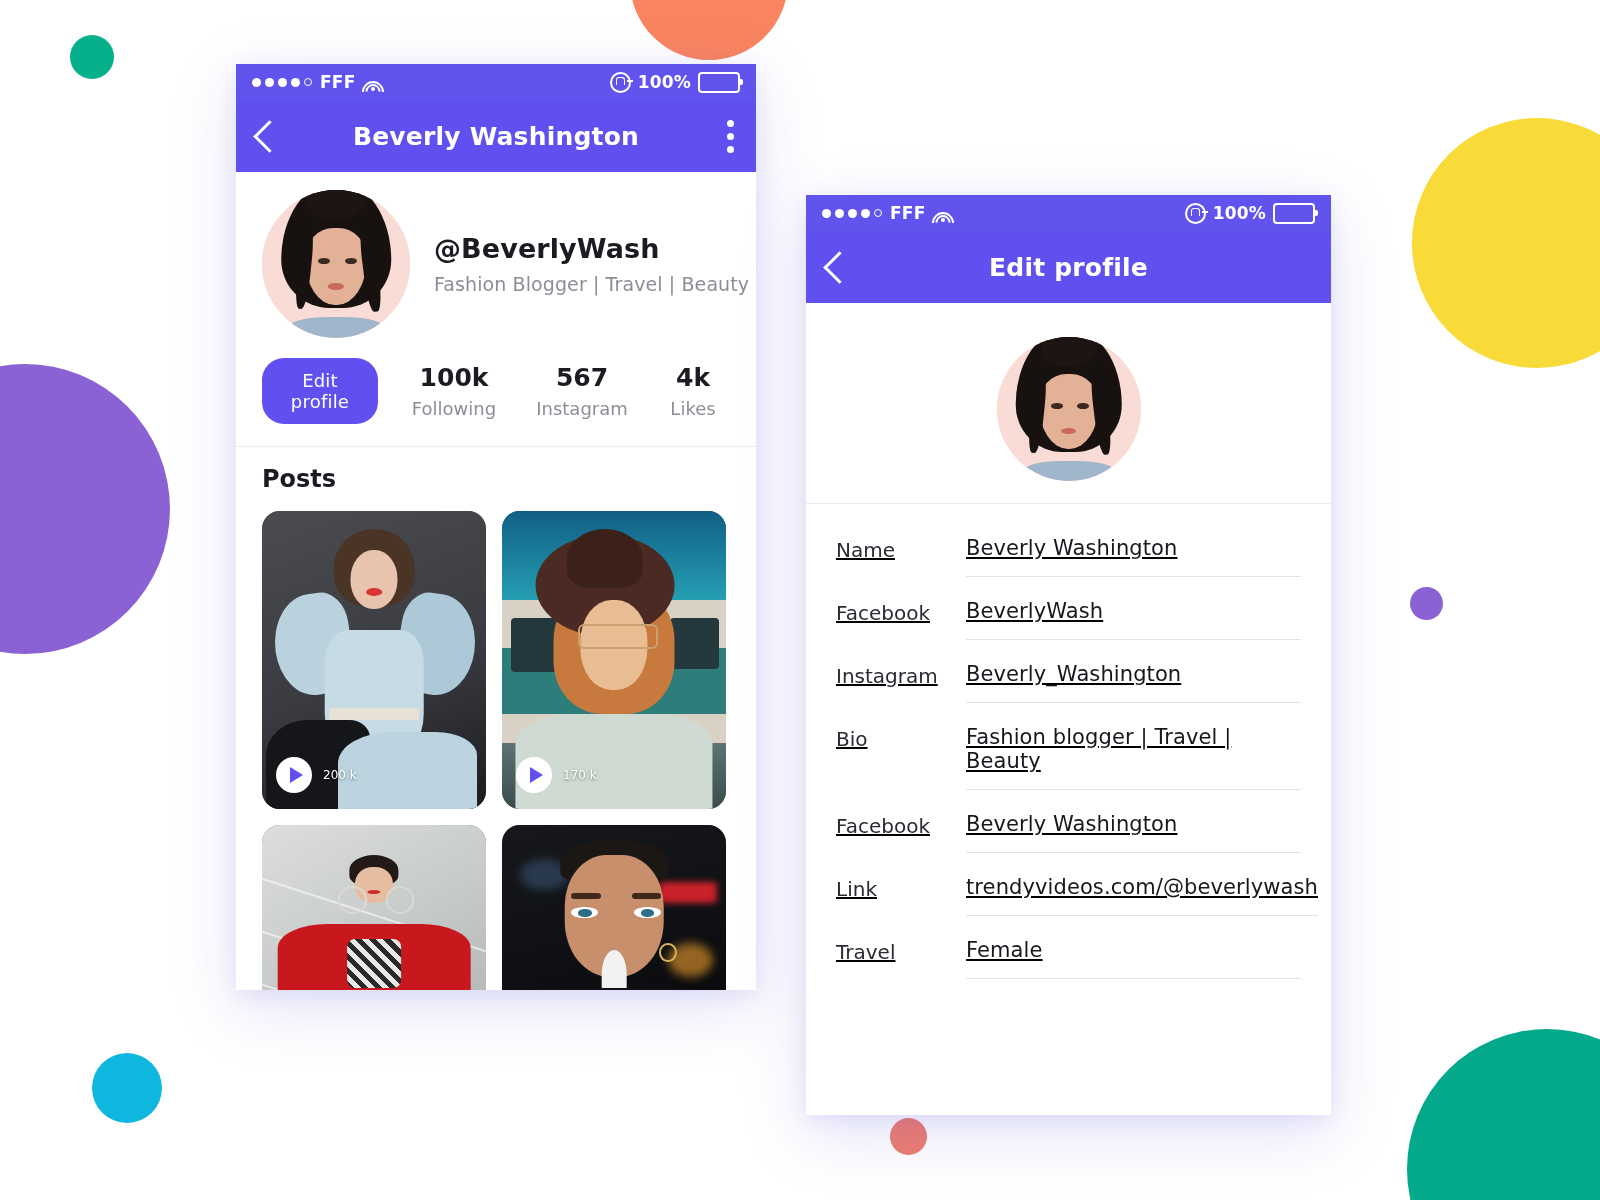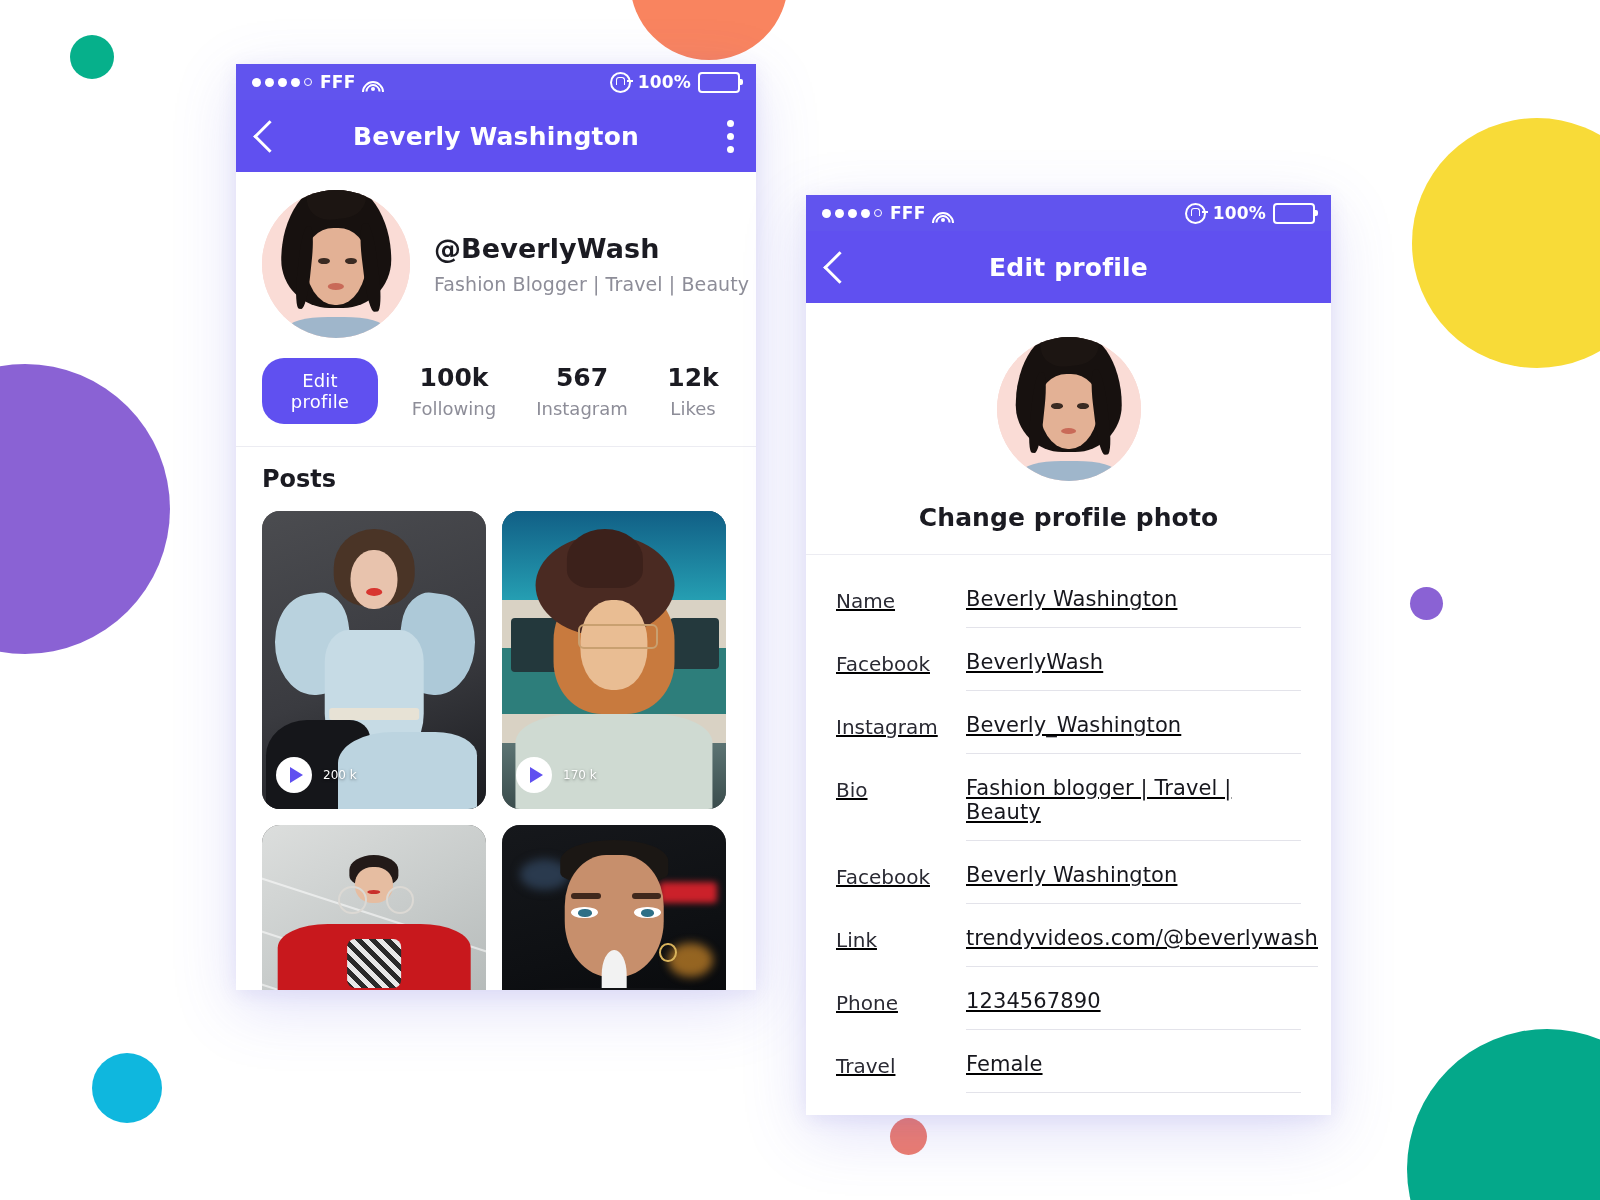--- a/index.html
+++ b/index.html
@@ -265,21 +265,21 @@
       <button class="editbtn">Edit profile</button>
       <div class="stat" style="margin-left:28px;">
         <div class="num">100k</div>
         <div class="lab">Following</div>
       </div>
       <div class="stat" style="margin-left:32px;">
         <div class="num">567</div>
         <div class="lab">Instagram</div>
       </div>
       <div class="stat" style="margin-left:26px;min-width:74px;">
-        <div class="num">12k</div>
+        <div class="num">4k</div>
         <div class="lab">Likes</div>
       </div>
     </div>
 
     <div class="p1-divider"></div>
     <div class="posts-head">Posts</div>
 
     <div class="grid">
 
       <div class="card">
@@ -399,21 +399,20 @@
           <div class="bun"></div>
           <div class="face"></div>
         <div class="strandL"></div>
           <div class="strandR"></div>
         <div class="eyeL"></div>
           <div class="eyeR"></div>
           <div class="lips"></div>
         <div class="shirt"></div>
       </div>
     </div>
-    <div class="changetxt">Change profile photo</div>
   </div>
   <div class="p2-divider"></div>
 
   <div class="form">
 
     <div class="frow">
       <div class="flabel">Name</div>
       <div class="fvalwrap">
         <div class="fval">Beverly Washington</div>
         <div class="fline"></div>
@@ -453,27 +452,20 @@
     </div>
 
     <div class="frow">
       <div class="flabel">Link</div>
       <div class="fvalwrap">
         <div class="fval">trendyvideos.com/@beverlywash</div>
         <div class="fline"></div>
       </div>
     </div>
 
-    <div class="frow">
-      <div class="flabel">Phone</div>
-      <div class="fvalwrap">
-        <div class="fval">1234567890</div>
-        <div class="fline"></div>
-      </div>
-    </div>
 
     <div class="frow">
       <div class="flabel">Travel</div>
       <div class="fvalwrap">
         <div class="fval">Female</div>
         <div class="fline"></div>
       </div>
     </div>
 
   </div>

